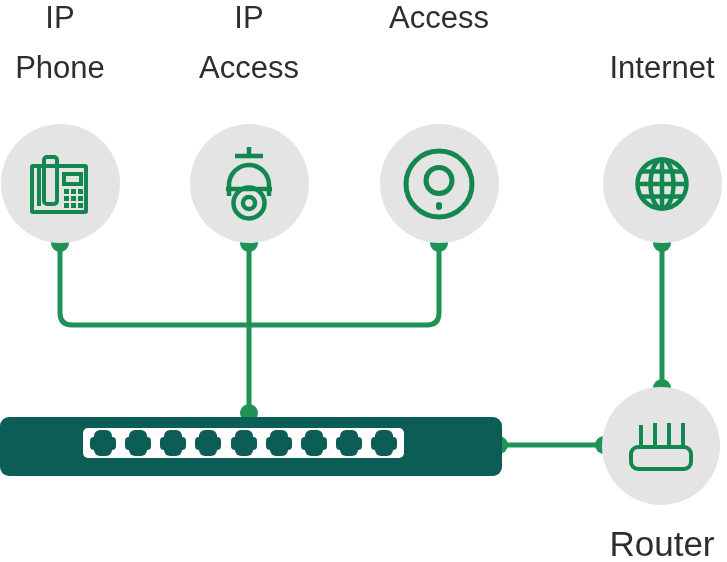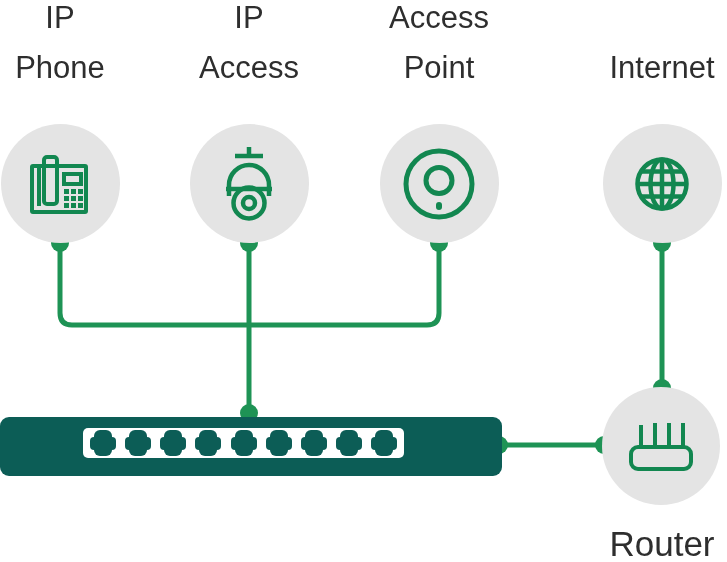--- a/index.html
+++ b/index.html
@@ -67,21 +67,20 @@
   <div class="label label-col1">
     <div>IP</div>
     <div>Phone</div>
   </div>
   <div class="label label-col2">
     <div>IP</div>
     <div>Access</div>
   </div>
   <div class="label label-col3">
     <div>Access</div>
-    <div>Point</div>
   </div>
   <div class="label label-col4">
     <div>Internet</div>
   </div>
 
   <div class="node node-phone">
     <svg class="icon" width="64" height="60" viewBox="0 0 64 60" stroke-width="4">
       <rect x="4" y="12" width="54" height="46" rx="1"></rect>
       <line x1="11" y1="12" x2="11" y2="52"></line>
       <rect x="16" y="3" width="13" height="47" rx="3"></rect>

